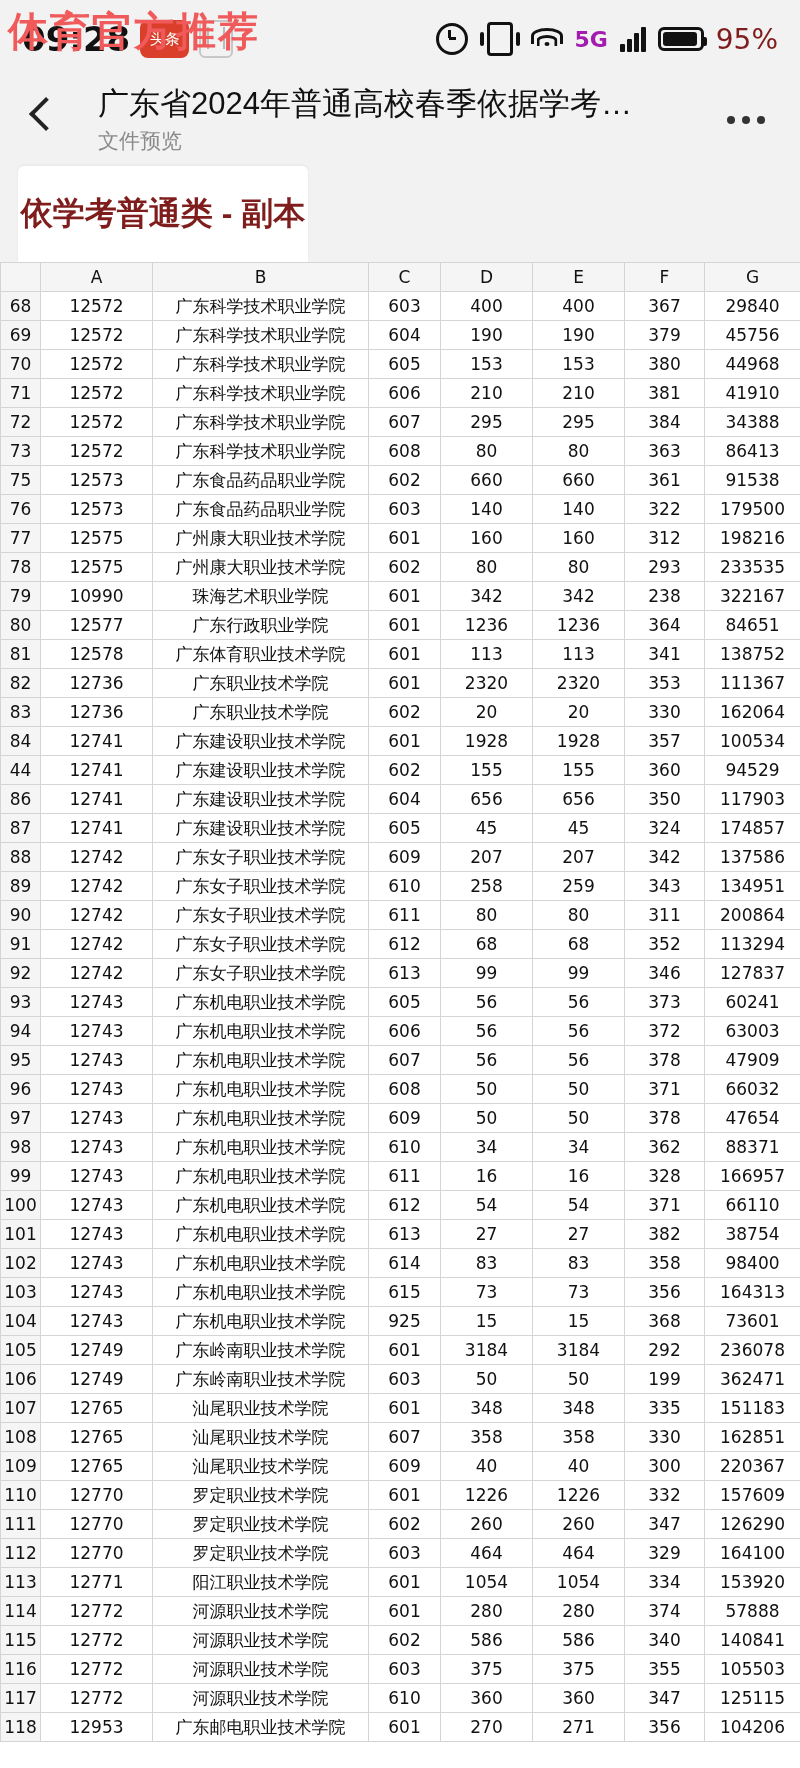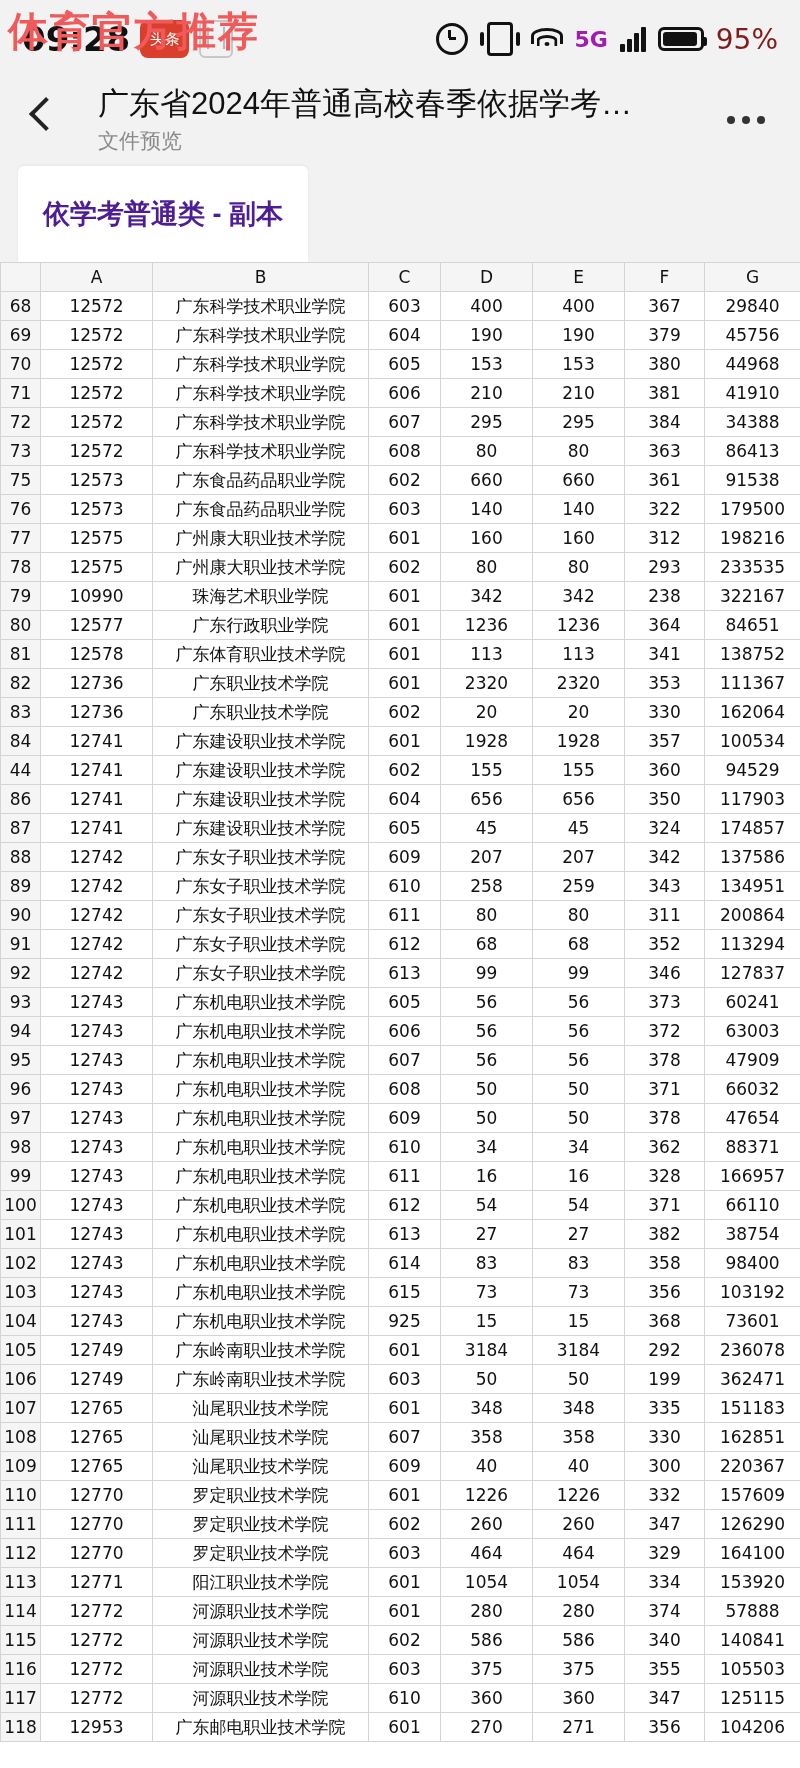--- a/index.html
+++ b/index.html
@@ -102,21 +102,21 @@
     background:#f2f2f2;height:104px;position:relative;
   }
   .sheettab{
     position:absolute;left:18px;top:8px;
     width:290px;height:96px;background:#fff;
     border-radius:6px 6px 0 0;
     display:flex;align-items:center;justify-content:center;
     box-shadow:0 -1px 3px rgba(0,0,0,0.05);
   }
   .sheettab span{
-    font-size:27px;color:#4c1d95;font-weight:bold;
+    font-size:32px;color:#7f1d1d;font-weight:bold;
   }
 
   
   .grid{
     background:#fff;position:relative;
     width:800px;
     height:1506px;
     overflow:hidden;
   }
   table.sheet{
@@ -577,21 +577,21 @@
             <td>98400</td>
           </tr>
           <tr>
             <td class="rowhdr">103</td>
             <td>12743</td>
             <td class="b-col">广东机电职业技术学院</td>
             <td>615</td>
             <td>73</td>
             <td>73</td>
             <td>356</td>
-            <td>103192</td>
+            <td>164313</td>
           </tr>
           <tr>
             <td class="rowhdr">104</td>
             <td>12743</td>
             <td class="b-col">广东机电职业技术学院</td>
             <td>925</td>
             <td>15</td>
             <td>15</td>
             <td>368</td>
             <td>73601</td>

